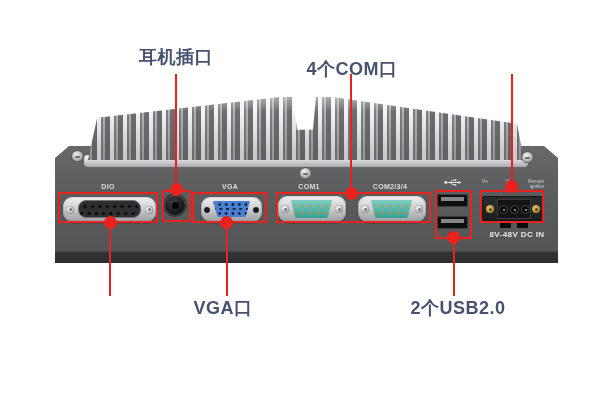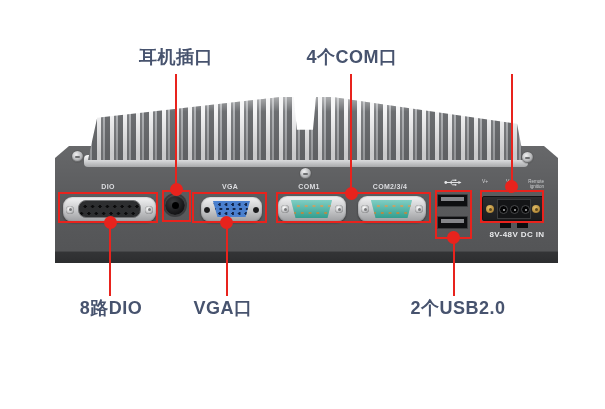--- a/index.html
+++ b/index.html
@@ -6,21 +6,21 @@
   html,body { background:#ffffff; }
   body { font-family:"Liberation Sans", sans-serif; }
   .stage { position:relative; width:605px; height:409px; background:#fff; overflow:hidden; }
 
   
   .callout-label {
     position:absolute; transform:translateX(-50%);
     color:#47536e; font-size:18px; font-weight:600; letter-spacing:.5px; white-space:nowrap;
   }
   .lbl-headphone { left:176px; top:45px; }
-  .lbl-com       { left:352px; top:45px; }
+  .lbl-com       { left:352px; top:57px; }
   .lbl-dc        { left:511px; top:45px; }
   .lbl-dio       { left:111px; top:296px; }
   .lbl-vga       { left:223px; top:296px;text-align:center; }
   .lbl-usb       { left:458px; top:296px; }
   .caption {
     position:absolute; left:303px; top:356px; transform:translateX(-50%);
     color:#44506b; font-size:20px; font-weight:bold; letter-spacing:2px; white-space:nowrap;
   }
 
   
@@ -277,17 +277,16 @@
 
   <div class="ann-dot dot-headphone"></div>
   <div class="ann-dot dot-com"></div>
   <div class="ann-dot dot-dc"></div>
   <div class="ann-dot dot-dio"></div>
   <div class="ann-dot dot-vga"></div>
   <div class="ann-dot dot-usb"></div>
 
   <div class="callout-label lbl-headphone">耳机插口</div>
   <div class="callout-label lbl-com">4个COM口</div>
-  <div class="callout-label lbl-dio">8路DIO</div>
   <div class="callout-label lbl-vga">VGA口</div>
   <div class="callout-label lbl-usb">2个USB2.0</div>
 
 </div>
 
 </body></html>

